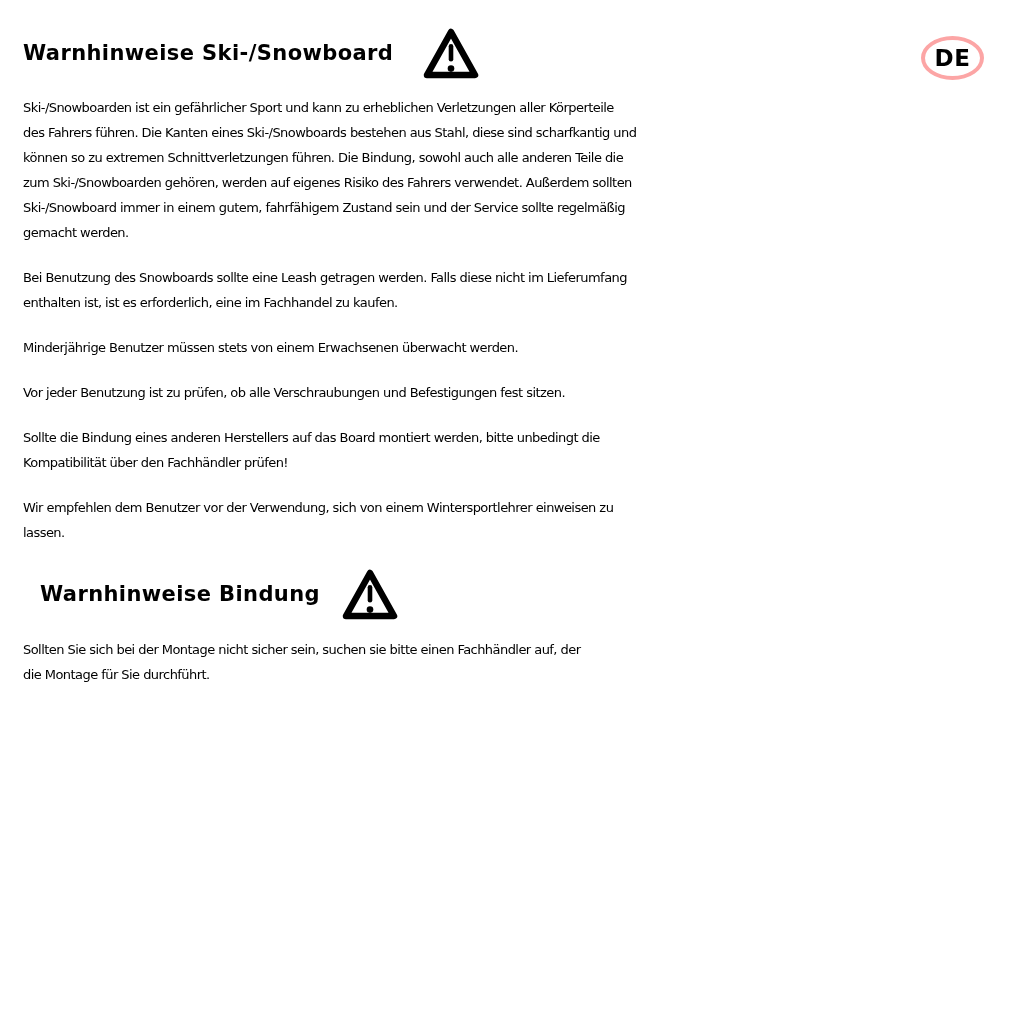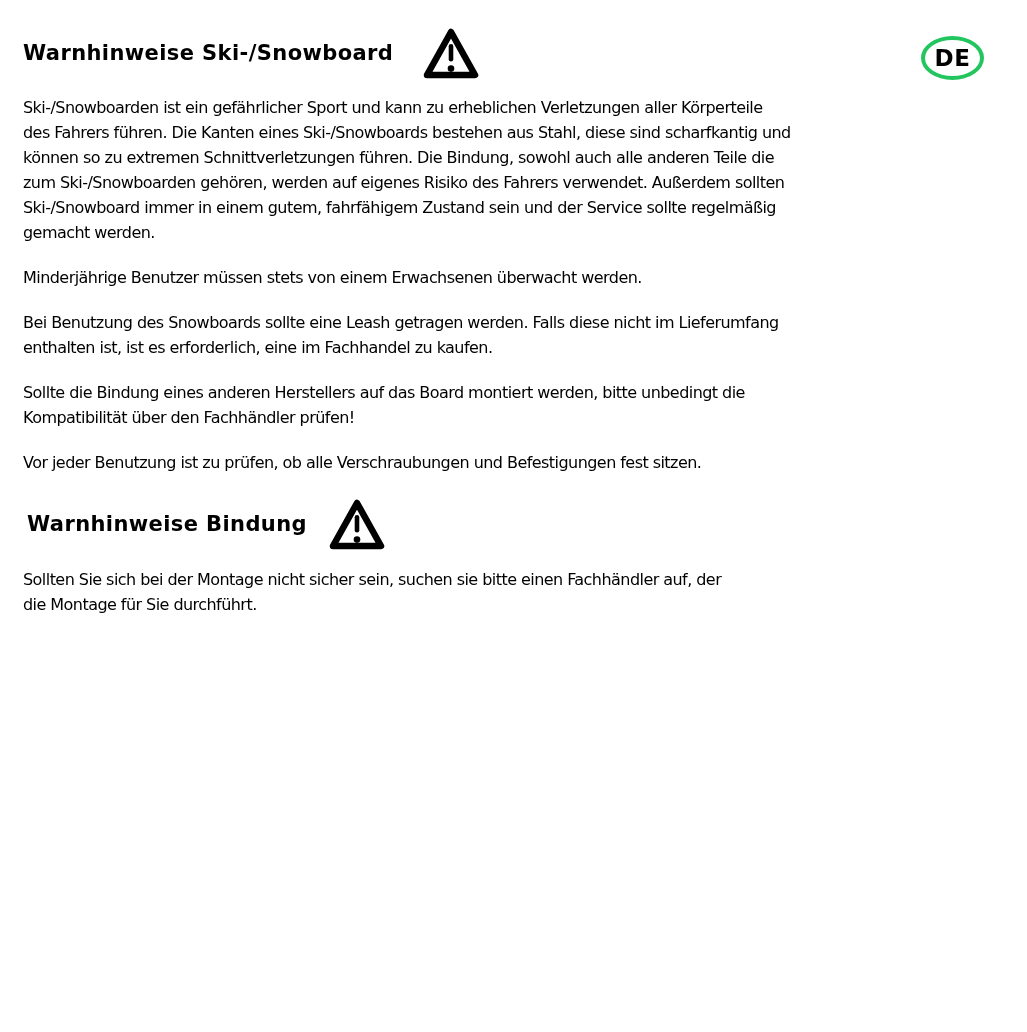--- a/index.html
+++ b/index.html
@@ -19,43 +19,43 @@
   }
   .section-header{
     display:flex;
     align-items:center;
     gap:28px;
     height:58px;
     margin:24px 0 13px 0;
   }
   .section-header.second{
     gap:20px;
-    margin:13px 0 14px 4px;
+    margin:13px 0 14px 17px;
   }
   h1{
     margin:0;
     font-size:21px;
     font-weight:bold;
     letter-spacing:0.4px;
     white-space:nowrap;
   }
   .warn-icon{display:inline-block;line-height:0;flex:none;}
   p.body-par{
     margin:0 0 20px 0;
-    font-size:16px;
+    font-size:13px;
     line-height:25px;
     letter-spacing:-0.55px;
     white-space:pre-line;
   }
   .lang-badge{
     position:absolute;
     left:921px;top:36px;
     width:63px;height:44px;
     box-sizing:border-box;
-    border:4px solid #22c55e;
+    border:4px solid #fca5a5;
     border-radius:50%;
     display:flex;align-items:center;justify-content:center;
     font-weight:bold;
     font-size:23px;
     letter-spacing:0.5px;
   }
 </style>
 </head>
 <body>
 
@@ -77,26 +77,28 @@
         </svg>
       </span>
     </div>
 
     <p class="body-par">Ski-/Snowboarden ist ein gefährlicher Sport und kann zu erheblichen Verletzungen aller Körperteile
 des Fahrers führen. Die Kanten eines Ski-/Snowboards bestehen aus Stahl, diese sind scharfkantig und
 können so zu extremen Schnittverletzungen führen. Die Bindung, sowohl auch alle anderen Teile die
 zum Ski-/Snowboarden gehören, werden auf eigenes Risiko des Fahrers verwendet. Außerdem sollten
 Ski-/Snowboard immer in einem gutem, fahrfähigem Zustand sein und der Service sollte regelmäßig
 gemacht werden.</p>
-    <p class="body-par">Minderjährige Benutzer müssen stets von einem Erwachsenen überwacht werden.</p>
     <p class="body-par">Bei Benutzung des Snowboards sollte eine Leash getragen werden. Falls diese nicht im Lieferumfang
 enthalten ist, ist es erforderlich, eine im Fachhandel zu kaufen.</p>
+    <p class="body-par">Minderjährige Benutzer müssen stets von einem Erwachsenen überwacht werden.</p>
+    <p class="body-par">Vor jeder Benutzung ist zu prüfen, ob alle Verschraubungen und Befestigungen fest sitzen.</p>
     <p class="body-par">Sollte die Bindung eines anderen Herstellers auf das Board montiert werden, bitte unbedingt die
 Kompatibilität über den Fachhändler prüfen!</p>
-    <p class="body-par">Vor jeder Benutzung ist zu prüfen, ob alle Verschraubungen und Befestigungen fest sitzen.</p>
+    <p class="body-par">Wir empfehlen dem Benutzer vor der Verwendung, sich von einem Wintersportlehrer einweisen zu
+lassen.</p>
 
     <div class="section-header second">
       <h1>Warnhinweise Bindung</h1>
       <span class="warn-icon">
         <svg width="60" height="57" viewBox="0 0 60 57" aria-hidden="true">
           <path d="M30 7 L54 50 L6 50 Z" fill="none" stroke="#000" stroke-width="6.5" stroke-linejoin="round"></path>
           <rect x="27.7" y="19" width="4.6" height="17.5" rx="2.3" fill="#000"></rect>
           <circle cx="30" cy="43.6" r="3.3" fill="#000"></circle>
         </svg>
       </span>

